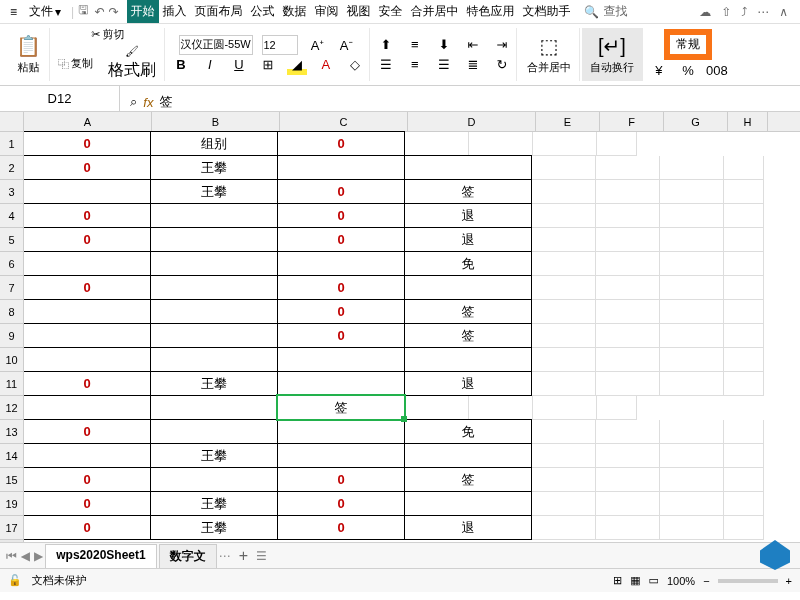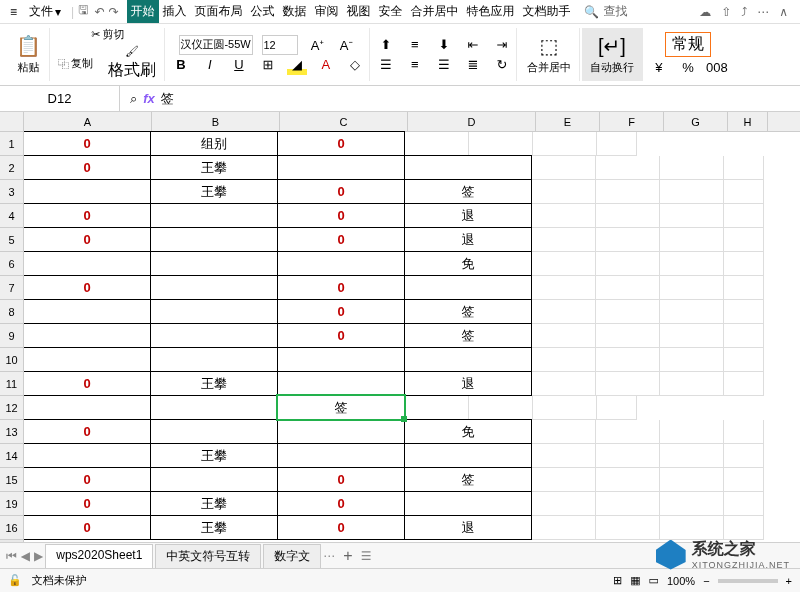--- a/index.html
+++ b/index.html
@@ -20,24 +20,24 @@
 .ribbon-group.noborder { border-right: none; }
 .ribbon-btn-large { display: flex; flex-direction: column; align-items: center; font-size: 11px; gap: 2px; cursor: pointer; padding: 2px 4px; }
 .ribbon-btn-large .icon { font-size: 20px; }
 .ribbon-row { display: flex; gap: 9px; align-items: center; }
 .ribbon-small { font-size: 11px; display: flex; align-items: center; gap: 2px; cursor: pointer; padding: 1px 2px; }
 .font-select { width: 74px; height: 20px; font-size: 11px; border: 1px solid #ccc; background: #fff; }
 .size-select { width: 36px; height: 20px; font-size: 11px; border: 1px solid #ccc; }
 .fmt-btn { width: 20px; height: 20px; display: inline-flex; align-items: center; justify-content: center; font-size: 13px; cursor: pointer; }
 
 
-.formula-bar { height: 26px; border-bottom: 1px solid #d0d0d0; display: flex; align-items: center; background: #fff; }
+.formula-bar { height: 26px; border-bottom: 1px solid #d0d0d0; display: flex; align-items: flex-end; background: #fff; }
 .name-box { width: 120px; height: 100%; border-right: 1px solid #d0d0d0; display: flex; align-items: center; padding: 0 12px; font-size: 13px; justify-content: center; }
 .fx-area { display: flex; align-items: center; gap: 6px; padding: 0 10px; font-size: 13px; flex: 1; }
-.fx-label { font-style: italic; color: #8b5cf6; font-weight: bold; }
+.fx-label { font-style: italic; color: #a16207; }
 
 
 .grid-wrap { position: relative; height: 430px; overflow: hidden; display: flex; }
 .row-headers { width: 24px; background: #e8e8e8; border-right: 1px solid #ccc; }
 .row-headers .rh { height: 24px; border-bottom: 1px solid #ccc; font-size: 11px; display: flex; align-items: center; justify-content: center; background: #efefef; }
 .row-headers .corner { height: 20px; border-bottom: 1px solid #ccc; background: #efefef; }
 .grid-main { flex: 1; overflow: hidden; }
 .col-headers { height: 20px; display: flex; background: #efefef; border-bottom: 1px solid #ccc; }
 .col-headers .ch { border-right: 1px solid #ccc; font-size: 11px; display: flex; align-items: center; justify-content: center; }
 .col-A, .col-B, .col-C, .col-D { width: 128px; }
@@ -46,21 +46,21 @@
 .rows { }
 .row { height: 24px; display: flex; }
 .cell { border-right: 1px solid #ddd; border-bottom: 1px solid #ddd; font-size: 13px; display: flex; align-items: center; justify-content: center; position: relative; }
 .cell.red { color: #c00000; font-weight: bold; }
 .cell.bordered { border: 1px solid #000; margin: -1px 0 0 -1px; }
 .cell.selected { outline: 2px solid #22b14c; outline-offset: -1px; z-index: 5; }
 .selection-handle { position: absolute; right: -3px; bottom: -3px; width: 6px; height: 6px; background: #22b14c; z-index: 6; }
 
 
 .sheet-tabs { height: 26px; border-top: 1px solid #d0d0d0; display: flex; align-items: center; padding: 0 6px; font-size: 12px; gap: 2px; background: #f7f7f7; }
-.sheet-tab { padding: 3px 10px; border: 1px solid #ccc; border-bottom: none; background: #fff; cursor: pointer; }
+.sheet-tab { padding: 3px 10px; border: 1px solid #ccc; border-bottom: none; background: #fff; cursor: pointer; font-weight: bold; }
 .sheet-tab.inactive { background: #eee; }
 .sheet-nav { display: flex; gap: 4px; color: #888; }
 
 
 .status-bar { height: 24px; border-top: 1px solid #d0d0d0; display: flex; align-items: center; padding: 0 8px; font-size: 11px; background: #f7f7f7; gap: 10px; }
 .status-right { margin-left: auto; display: flex; gap: 8px; align-items: center; }
 
 
 .watermark { position: absolute; right: 10px; bottom: 30px; font-size: 16px; font-weight: bold; color: #333; display: flex; align-items: center; gap: 6px; z-index: 100; }
 .watermark .logo { width: 30px; height: 30px; background: #1e7fc2; clip-path: polygon(50% 0, 100% 35%, 100% 75%, 50% 100%, 0 75%, 0 35%); position: relative; }
@@ -174,21 +174,21 @@
     </div>
   </div>
   <div class="ribbon-group" style="background:#e8e8e8">
     <div class="ribbon-btn-large">
       <span class="icon">[↵]</span>
       <span>自动换行</span>
     </div>
   </div>
   <div class="ribbon-group noborder">
     <div class="ribbon-row">
-        <span style="font-size:16px;border:1px solid #f97316;padding:1px 6px">常规</span>
+        <span style="font-size:12px;border:6px solid #f97316;padding:1px 6px">常规</span>
       </div>
     <div class="ribbon-row">
       <span class="fmt-btn">¥</span>
       <span class="fmt-btn">%</span>
       <span class="fmt-btn">008</span>
     </div>
   </div>
 </div>
 
 <div class="formula-bar">
@@ -213,21 +213,21 @@
         <div class="rh">7</div>
         <div class="rh">8</div>
         <div class="rh">9</div>
         <div class="rh">10</div>
         <div class="rh">11</div>
         <div class="rh">12</div>
         <div class="rh">13</div>
         <div class="rh">14</div>
         <div class="rh">15</div>
         <div class="rh">19</div>
-        <div class="rh">16</div>
+        <div class="rh">17</div>
       </div>
   </div>
   <div class="grid-main">
     <div class="col-headers" id="col-headers">
         <div class="ch col-A">A</div>
         <div class="ch col-B">B</div>
         <div class="ch col-C">C</div>
         <div class="ch col-D">D</div>
         <div class="ch col-E">E</div>
         <div class="ch col-F">F</div>
@@ -677,21 +677,20 @@
 </div>
 
 <div class="sheet-tabs">
   <div class="sheet-nav">
     <span>⏮</span>
     <span>◀</span>
     <span>▶</span>
   </div>
   <div id="sheet-tabs-inner" style="display:flex;gap:2px">
       <div class="sheet-tab">wps2020Sheet1</div>
-      <div class="sheet-tab inactive">中英文符号互转</div>
       <div class="sheet-tab inactive">数字文</div>
     </div>
   <span style="color:#888">⋯</span>
   <span style="font-size:16px;color:#666;padding:0 6px">+</span>
   <span style="color:#888">☰</span>
 </div>
 
 <div class="status-bar">
   <span>🔓</span>
   <span>文档未保护</span>
@@ -701,17 +700,13 @@
     <span>▭</span>
     <span>100%</span>
     <span>−</span>
     <span style="width:60px;height:4px;background:#ccc;display:inline-block"></span>
     <span>+</span>
   </div>
 </div>
 
 <div class="watermark">
   <div class="logo"></div>
-  <div>
-    <span>系统之家</span>
-    <span class="sub">XITONGZHIJIA.NET</span>
-  </div>
 </div>
 
 </body></html>

